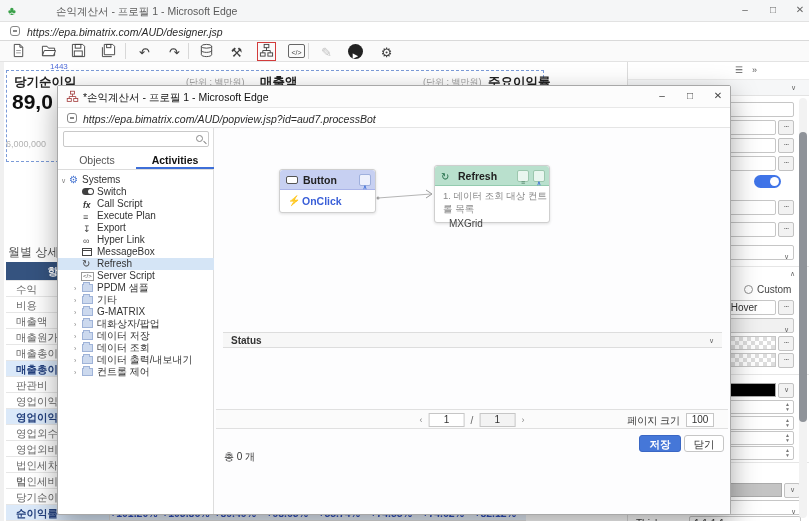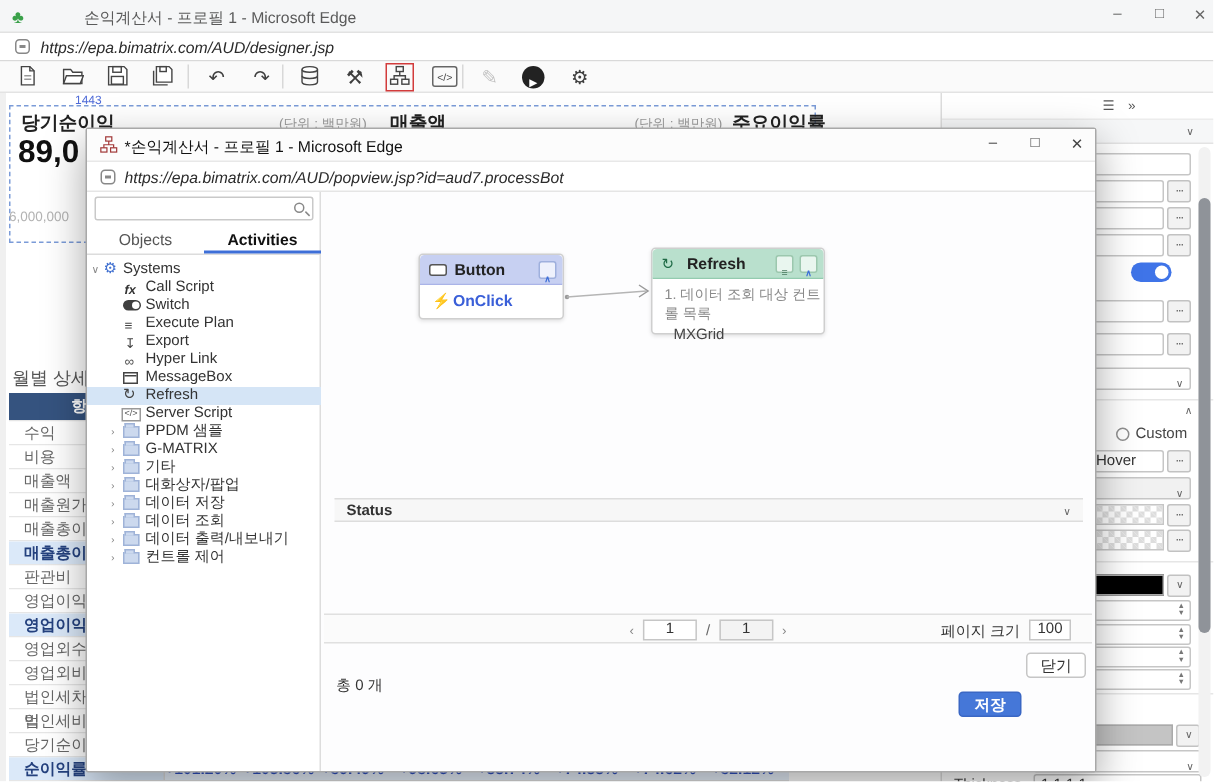--- a/index.html
+++ b/index.html
@@ -150,21 +150,21 @@
   .pagebar{position:absolute;left:2px;right:2px;top:281px;height:20px;background:#fbfbfb;border-top:1px solid #e0e0e0;border-bottom:1px solid #e0e0e0;}
   .pb-total{position:absolute;left:8px;top:4px;font-size:10px;color:#333;margin-top:36px;}
   .pb-center{position:absolute;left:50%;top:3px;transform:translateX(-50%);display:flex;align-items:center;gap:6px;}
   .pb-arrow{font-size:9px;color:#888;}
   .pb-input{width:36px;height:14px;border:1px solid #c6c6c6;background:#fff;font-size:10px;text-align:center;line-height:12px;color:#333;}
   .pb-input.ro{background:#f3f3f3;}
   .pb-slash{font-size:10px;color:#666;}
   .pb-size{position:absolute;right:48px;top:4px;font-size:10px;color:#333;}
   .pb-sizein{position:absolute;right:14px;top:3px;width:28px;height:14px;border:1px solid #c6c6c6;background:#fff;font-size:10px;text-align:center;line-height:12px;color:#333;}
   .dlg-btn{position:absolute;top:307px;height:17px;border-radius:3px;font-size:10.5px;text-align:center;line-height:16px;cursor:default;}
-  .btn-save{right:49px;width:42px;background:#4577d8;color:#fff;font-weight:bold;border:1px solid #3a67c4;margin-top:26px;}
+  .btn-save{right:49px;width:42px;background:#4577d8;color:#fff;font-weight:bold;border:1px solid #3a67c4;}
   .btn-close{right:6px;width:40px;background:#fff;color:#333;border:1px solid #c6c6c6;}
 </style>
 </head>
 <body>
 
 <div class="stage">
 
   <div class="titlebar">
     <span class="logo">♣</span>
     <span class="wtitle">손익계산서 - 프로필 1 - Microsoft Edge</span>
@@ -417,30 +417,30 @@
               <div class="tab">Objects</div>
               <div class="tab active">Activities</div>
             </div>
           <div class="tree" id="dtree">
               <div class="titem">
                 <span class="caret" style="left:3px;">∨</span>
                 <span class="ti ti-gear" style="left:11px;">⚙</span>
                 <span class="lab" style="left:24px;">Systems</span>
               </div>
               <div class="titem">
-                <span class="ti ti-fx" style="left:25px;">fx</span>
-                <span class="lab" style="left:39px;">Call Script</span>
-              </div>
-              <div class="titem">
                 <span class="ti ti-toggle" style="left:24px;">
                   <span></span>
                 </span>
                 <span class="lab" style="left:39px;">Switch</span>
               </div>
               <div class="titem">
+                <span class="ti ti-fx" style="left:25px;">fx</span>
+                <span class="lab" style="left:39px;">Call Script</span>
+              </div>
+              <div class="titem">
                 <span class="ti ti-plan" style="left:25px;">≡</span>
                 <span class="lab" style="left:39px;">Execute Plan</span>
               </div>
               <div class="titem">
                 <span class="ti ti-export" style="left:25px;">↧</span>
                 <span class="lab" style="left:39px;">Export</span>
               </div>
               <div class="titem">
                 <span class="ti ti-link" style="left:25px;">∞</span>
                 <span class="lab" style="left:39px;">Hyper Link</span>
@@ -458,26 +458,26 @@
                 <span class="lab" style="left:39px;">Server Script</span>
               </div>
               <div class="titem">
                 <span class="caret" style="left:16px;">›</span>
                 <span class="ti ti-folder" style="left:24px;"></span>
                 <span class="lab" style="left:39px;">PPDM 샘플</span>
               </div>
               <div class="titem">
                 <span class="caret" style="left:16px;">›</span>
                 <span class="ti ti-folder" style="left:24px;"></span>
+                <span class="lab" style="left:39px;">기타</span>
+              </div>
+              <div class="titem">
+                <span class="caret" style="left:16px;">›</span>
+                <span class="ti ti-folder" style="left:24px;"></span>
                 <span class="lab" style="left:39px;">G-MATRIX</span>
-              </div>
-              <div class="titem">
-                <span class="caret" style="left:16px;">›</span>
-                <span class="ti ti-folder" style="left:24px;"></span>
-                <span class="lab" style="left:39px;">기타</span>
               </div>
               <div class="titem">
                 <span class="caret" style="left:16px;">›</span>
                 <span class="ti ti-folder" style="left:24px;"></span>
                 <span class="lab" style="left:39px;">대화상자/팝업</span>
               </div>
               <div class="titem">
                 <span class="caret" style="left:16px;">›</span>
                 <span class="ti ti-folder" style="left:24px;"></span>
                 <span class="lab" style="left:39px;">데이터 저장</span>

